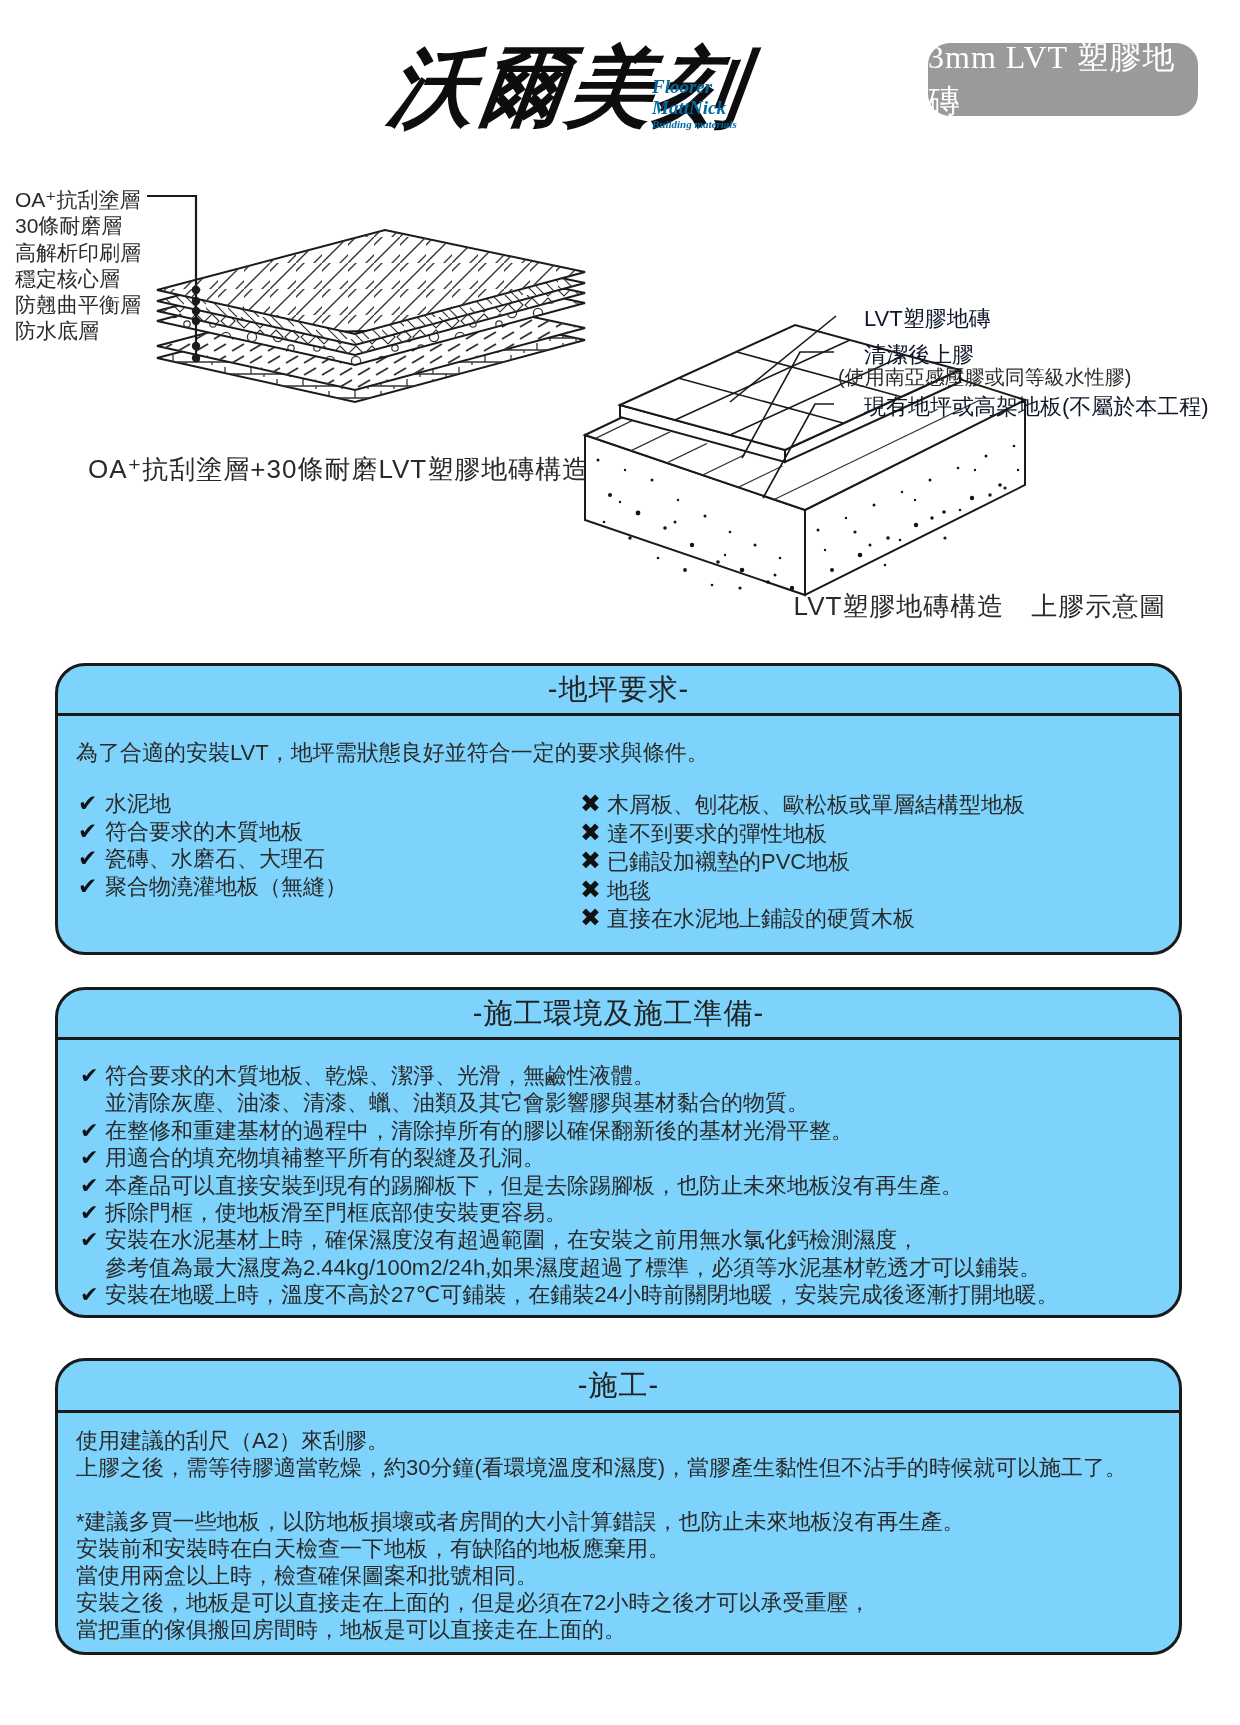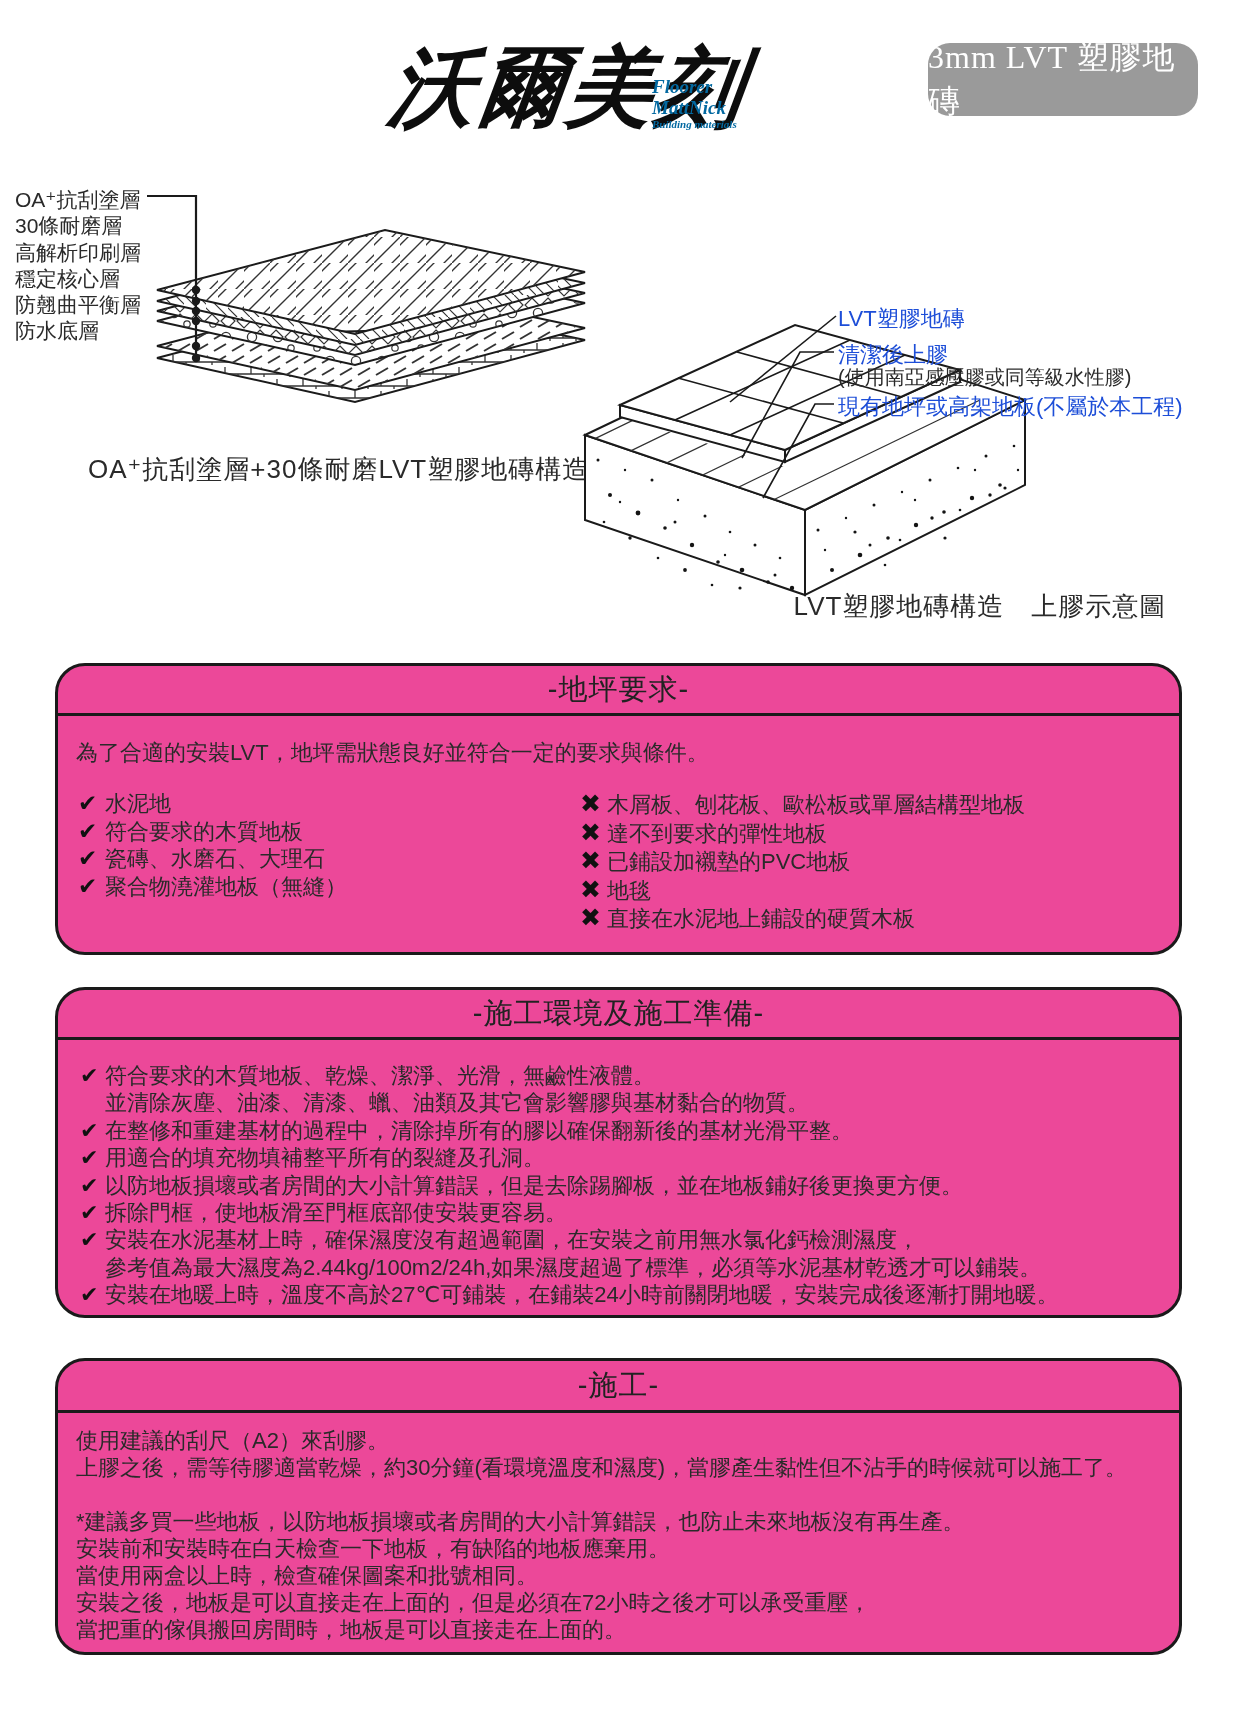--- a/index.html
+++ b/index.html
@@ -13,27 +13,27 @@
   .brand{left:652px;top:76px;font-family:"Liberation Serif","DejaVu Serif",serif;
          font-style:italic;font-weight:700;color:#0369a1;line-height:21px;font-size:19px;}
   .brand .small{font-size:11px;line-height:13px;}
   .badge{left:928px;top:43px;width:270px;height:73px;background:#9a9a9a;border-radius:22px;
          display:flex;align-items:center;justify-content:center;position:absolute;}
   .badge span{font-family:"Liberation Serif","DejaVu Serif",serif;font-size:32px;color:#ffffff;letter-spacing:1px;}
 
   
   .layer-labels{left:15px;top:187px;width:128px;text-align:left;font-size:21px;line-height:26.3px;color:#2a2a2a;}
   .caption{font-size:26px;color:#2a2a2a;text-align:center;letter-spacing:1px;}
-  .glue-label{left:838px;font-size:22px;color:#1d4ed8;}
+  .glue-label{left:864px;font-size:22px;color:#0f172a;}
   .glue-note{left:838px;font-size:20px;color:#2a2a2a;}
   svg{position:absolute;}
   .ln{stroke:#1a1a1a;fill:none;}
 
   
-  .box{position:absolute;left:55px;width:1127px;background:#ec4899;border:3px solid #1a1a1a;
+  .box{position:absolute;left:55px;width:1127px;background:#7dd3fc;border:3px solid #1a1a1a;
        border-radius:30px;box-sizing:border-box;}
   .box-title{height:47px;border-bottom:3px solid #1a1a1a;display:flex;align-items:center;
              justify-content:center;font-size:29px;letter-spacing:1px;color:#222;}
   .col{position:absolute;}
   .row{line-height:27.5px;font-size:22px;white-space:nowrap;color:#2a2a2a;}
   .list{position:absolute;}
   .list .row{line-height:27.4px;}
   .ic{display:inline-block;font-weight:700;color:#111;}
   .ck{width:27px;font-size:23px;}
   .cx{width:27px;font-size:25px;}
@@ -229,21 +229,21 @@
     </div>
   </section>
 
   <section class="box" style="top:987px;height:331px">
     <div class="box-title">-施工環境及施工準備-</div>
     <div class="list" style="left:22px;top:72px">
       <div class="row"><span class="ic ck2">✔</span><span>符合要求的木質地板、乾燥、潔淨、光滑，無鹼性液體。</span></div>
       <div class="row indent"><span>並清除灰塵、油漆、清漆、蠟、油類及其它會影響膠與基材黏合的物質。</span></div>
       <div class="row"><span class="ic ck2">✔</span><span>在整修和重建基材的過程中，清除掉所有的膠以確保翻新後的基材光滑平整。</span></div>
       <div class="row"><span class="ic ck2">✔</span><span>用適合的填充物填補整平所有的裂縫及孔洞。</span></div>
-      <div class="row"><span class="ic ck2">✔</span><span>以防地板損壞或者房間的大小計算錯誤，但是去除踢腳板，並在地板鋪好後更換更方便。</span></div>
+      <div class="row"><span class="ic ck2">✔</span><span>本產品可以直接安裝到現有的踢腳板下，但是去除踢腳板，也防止未來地板沒有再生產。</span></div>
       <div class="row"><span class="ic ck2">✔</span><span>拆除門框，使地板滑至門框底部使安裝更容易。</span></div>
       <div class="row"><span class="ic ck2">✔</span><span>安裝在水泥基材上時，確保濕度沒有超過範圍，在安裝之前用無水氯化鈣檢測濕度，</span></div>
       <div class="row indent"><span>參考值為最大濕度為2.44kg/100m2/24h,如果濕度超過了標準，必須等水泥基材乾透才可以鋪裝。</span></div>
       <div class="row"><span class="ic ck2">✔</span><span>安裝在地暖上時，溫度不高於27℃可鋪裝，在鋪裝24小時前關閉地暖，安裝完成後逐漸打開地暖。</span></div>
     </div>
   </section>
 
   <section class="box" style="top:1358px;height:297px">
     <div class="box-title" style="height:49px">-施工-</div>
     <div class="paras" style="left:18px;top:66px">

